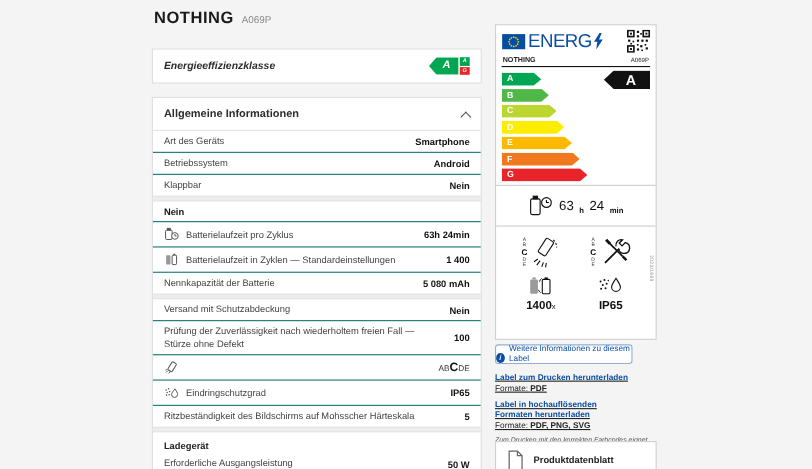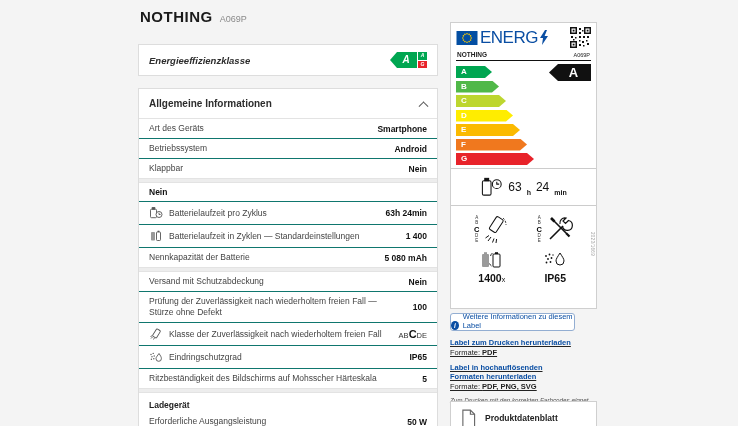--- a/index.html
+++ b/index.html
@@ -159,21 +159,20 @@
       <span class="rlabel">Prüfung der Zuverlässigkeit nach wiederholtem freien Fall — Stürze ohne Defekt</span>
       <span class="rvalue">100</span>
     </div>
     <div class="row">
       <svg class="ricon" viewBox="0 0 14 14" fill="none" stroke="#555" stroke-width=".9">
         <g transform="rotate(32 7 7)">
             <rect x="4.8" y="2" width="4.6" height="8.5" rx="1"></rect>
           </g>
         <path d="M2 11.5 L3.5 10 M4.5 12.5 L5.5 10.8 M1.5 9.5 L3 8.8"></path>
       </svg>
-      <span class="rlabel">Klasse der Zuverlässigkeit nach wiederholtem freien Fall</span>
       <span class="rvalue">
         <span class="abcde-pre">AB</span><span class="abcde-mid">C</span><span class="abcde-post">DE</span>
       </span>
     </div>
     <div class="row">
       <svg class="ricon" viewBox="0 0 14 14" fill="none" stroke="#555" stroke-width=".9">
         <path d="M10 3.5 C11.5 5.8 12.4 7 12.4 8.6 a2.7 2.7 0 0 1 -5.4 0 C7 7 8.5 5.8 10 3.5 z"></path>
         <g fill="#555" stroke="none">
             <circle cx="2" cy="4.5" r=".7"></circle>
             <circle cx="4.2" cy="3.4" r=".7"></circle>

